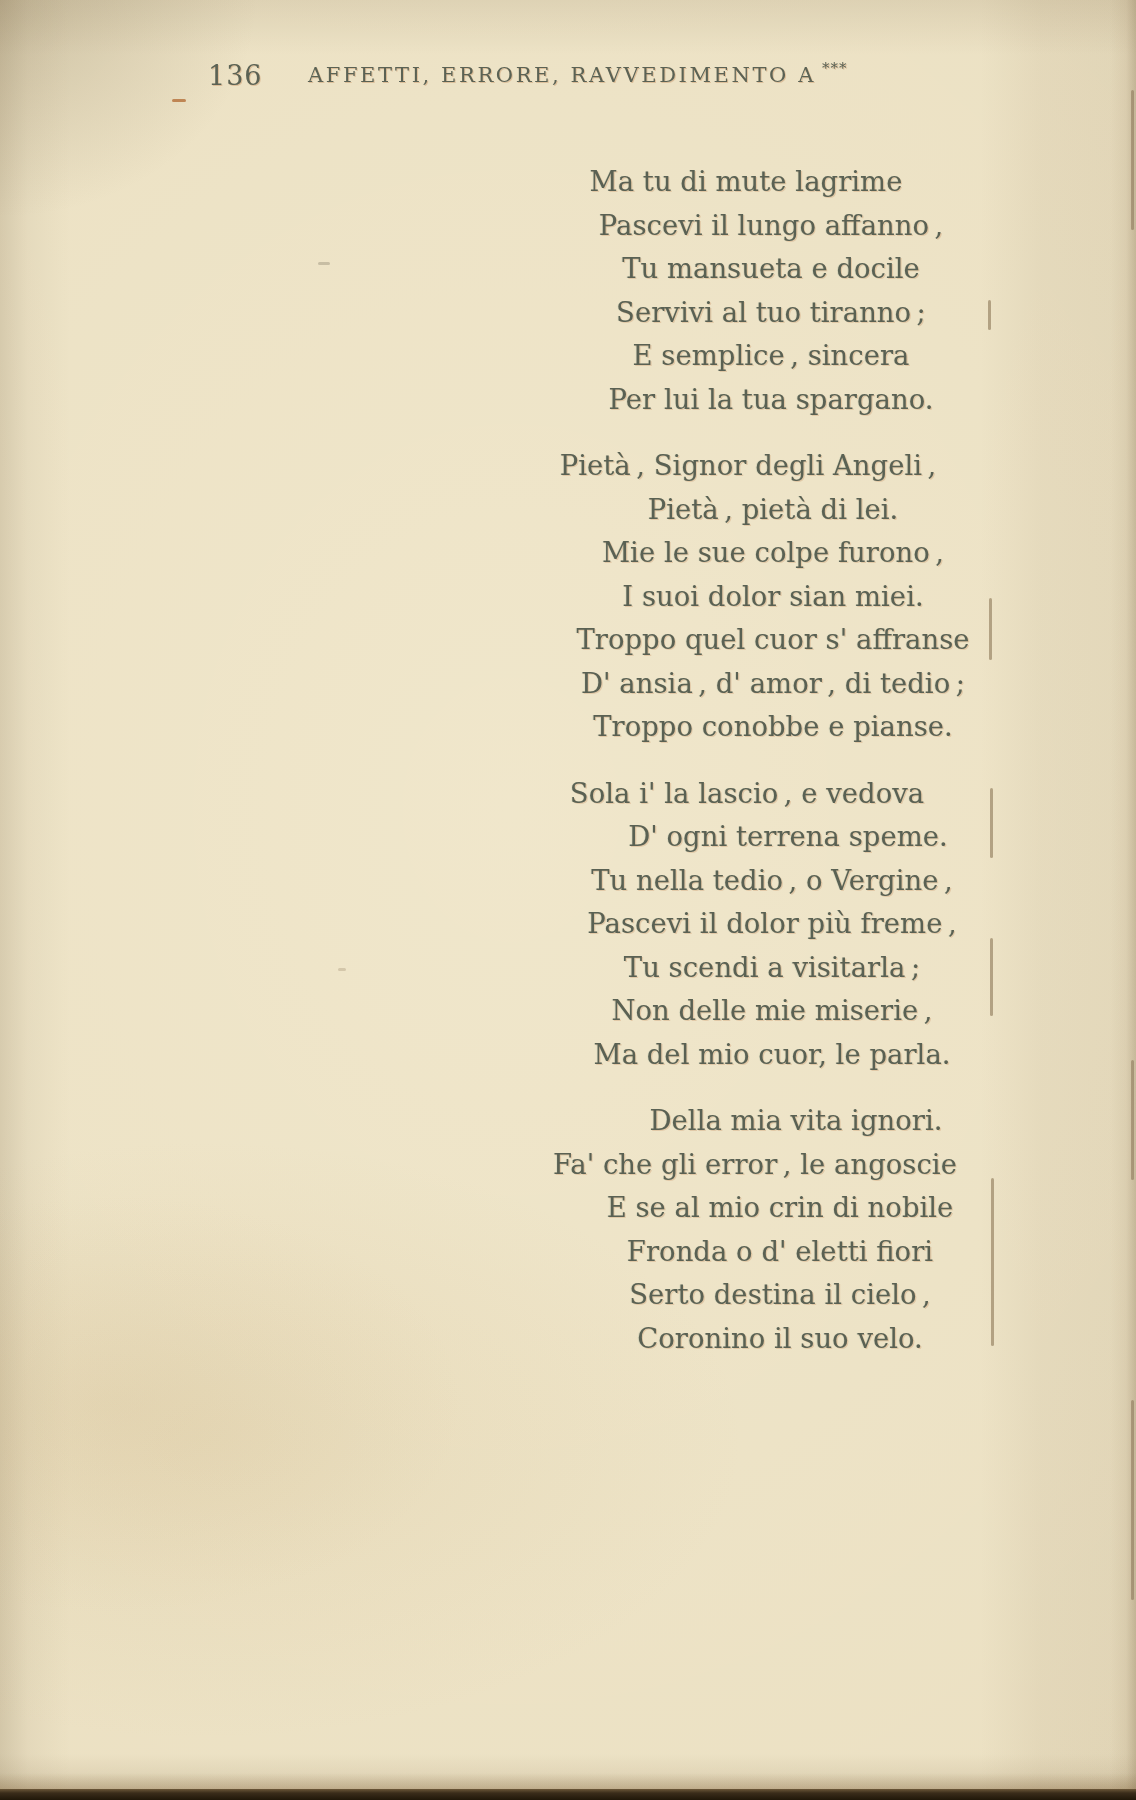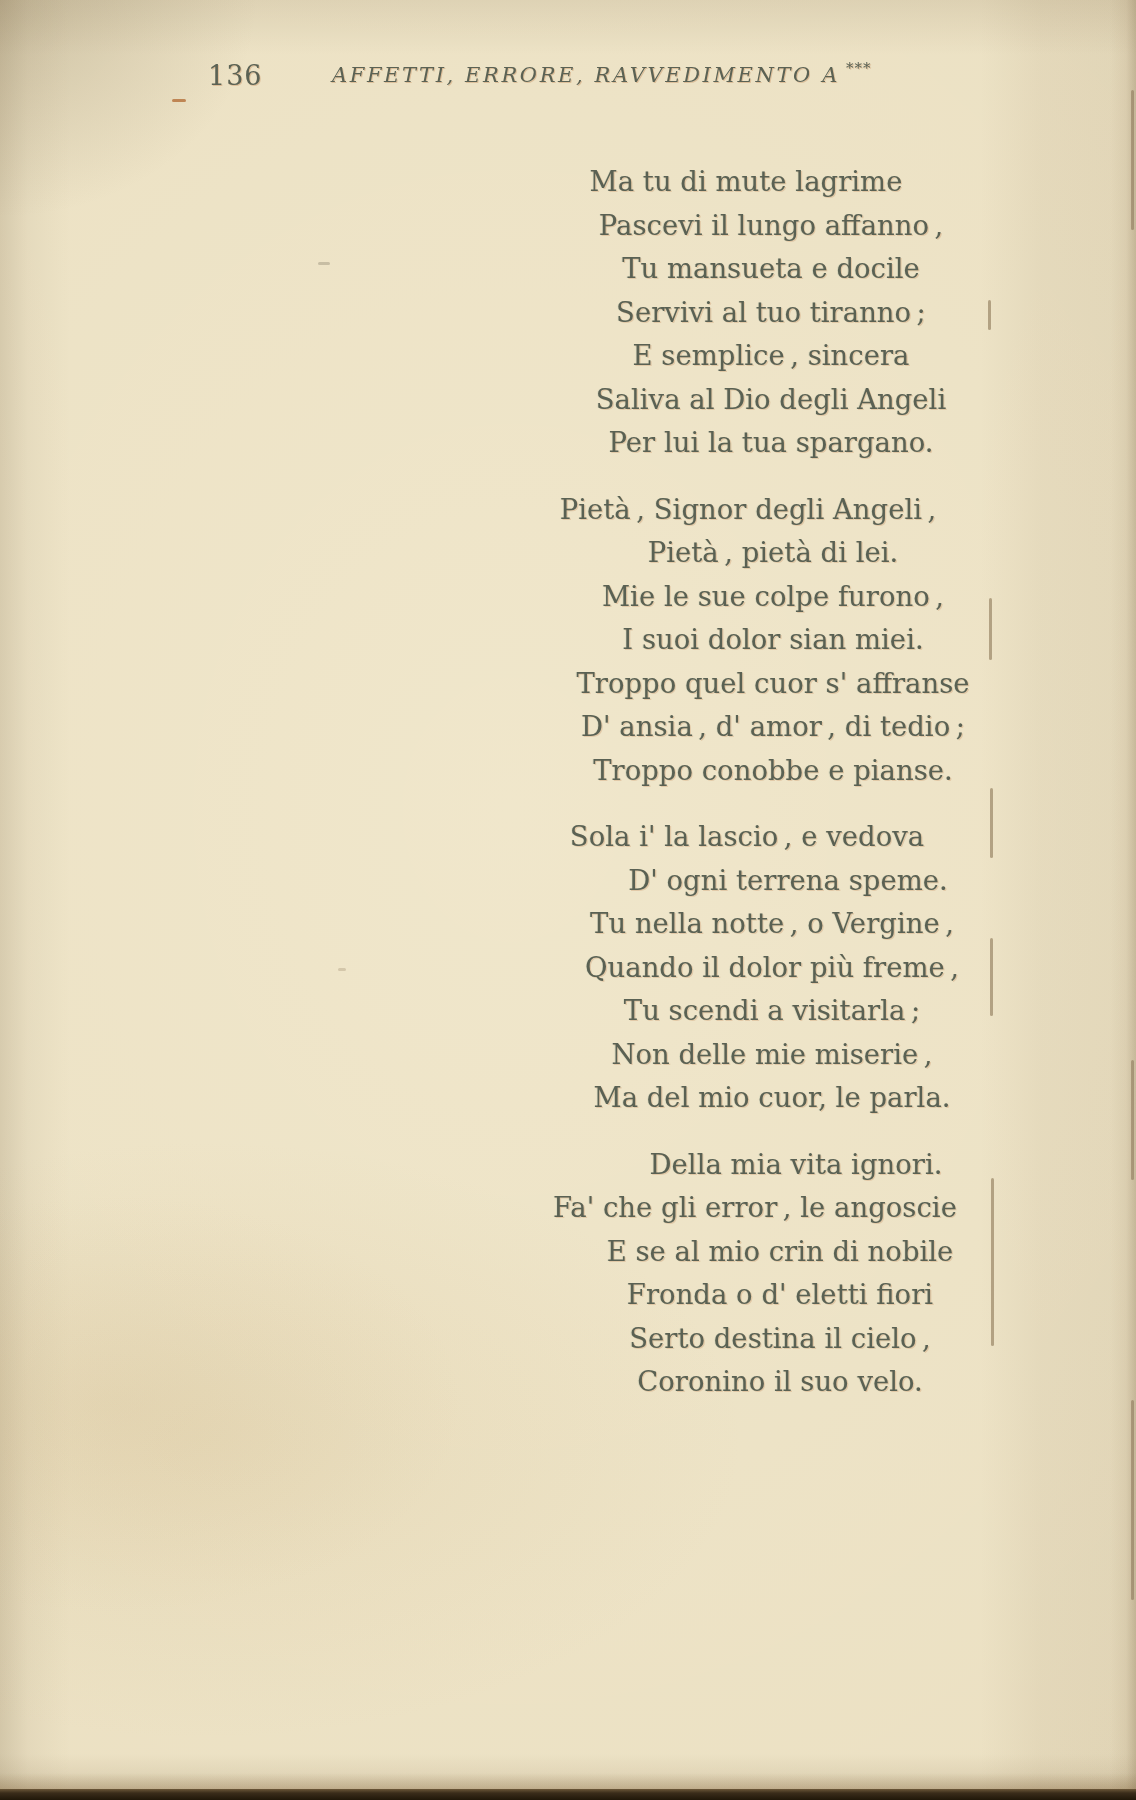--- a/index.html
+++ b/index.html
@@ -48,22 +48,22 @@
   .running-head{
     position:absolute;top:60px;left:0;width:1136px;height:34px;
     color:#5b6254;
     text-shadow:1px 1px 0 rgba(186,108,52,0.30);
   }
   .page-number{
     position:absolute;left:208px;top:0;
     font-size:27px;letter-spacing:1px;
   }
   .head-title{
-    position:absolute;left:332px;top:3px;
-    font-size:21px;letter-spacing:2.6px;white-space:nowrap;font-style:italic;
+    position:absolute;left:308px;top:3px;
+    font-size:21px;letter-spacing:2.6px;white-space:nowrap;
   }
   .head-stars{
     font-size:15px;letter-spacing:1px;
     position:relative;top:-9px;margin-left:6px;
   }
   .poem{
     position:absolute;top:160px;left:0;width:1136px;
     color:#5a6153;font-size:27.5px;
     text-shadow:1.2px 1px 0 rgba(184,106,52,0.22), -0.8px 0 0 rgba(96,140,128,0.14);
   }
@@ -95,37 +95,36 @@
 <div class="stray-dash" style="left:318px;top:262px;width:12px;background:rgba(130,120,100,0.35);"></div>
 <div class="stray-dash" style="left:338px;top:968px;width:8px;background:rgba(150,130,100,0.30);"></div>
 
 <div class="poem">
   <div class="stanza s-0">
     <div class="line first">Ma tu di mute lagrime</div>
     <div class="line">Pascevi il lungo affanno ,</div>
     <div class="line">Tu mansueta e docile</div>
     <div class="line">Servivi al tuo tiranno ;</div>
     <div class="line">E semplice , sincera</div>
-    <div class="line">Saliva al Dio degli Angeli</div>
     <div class="line">Per lui la tua spargano.</div>
   </div>
   <div class="stanza s-1">
     <div class="line first">Pietà , Signor degli Angeli ,</div>
     <div class="line">Pietà , pietà di lei.</div>
     <div class="line">Mie le sue colpe furono ,</div>
     <div class="line">I suoi dolor sian miei.</div>
     <div class="line">Troppo quel cuor s' affranse</div>
     <div class="line">D' ansia , d' amor , di tedio ;</div>
     <div class="line">Troppo conobbe e pianse.</div>
   </div>
   <div class="stanza s-2">
     <div class="line first">Sola i' la lascio , e vedova</div>
     <div class="line deep">D' ogni terrena speme.</div>
-    <div class="line">Tu nella notte , o Vergine ,</div>
-    <div class="line">Quando il dolor più freme ,</div>
+    <div class="line">Tu nella tedio , o Vergine ,</div>
+    <div class="line">Pascevi il dolor più freme ,</div>
     <div class="line">Tu scendi a visitarla ;</div>
     <div class="line">Non delle mie miserie ,</div>
     <div class="line">Ma del mio cuor, le parla.</div>
   </div>
   <div class="stanza s-3">
     <div class="line deep">Della mia vita ignori.</div>
     <div class="line first">Fa' che gli error , le angoscie</div>
     <div class="line">E se al mio crin di nobile</div>
     <div class="line">Fronda o d' eletti fiori</div>
     <div class="line">Serto destina il cielo ,</div>

